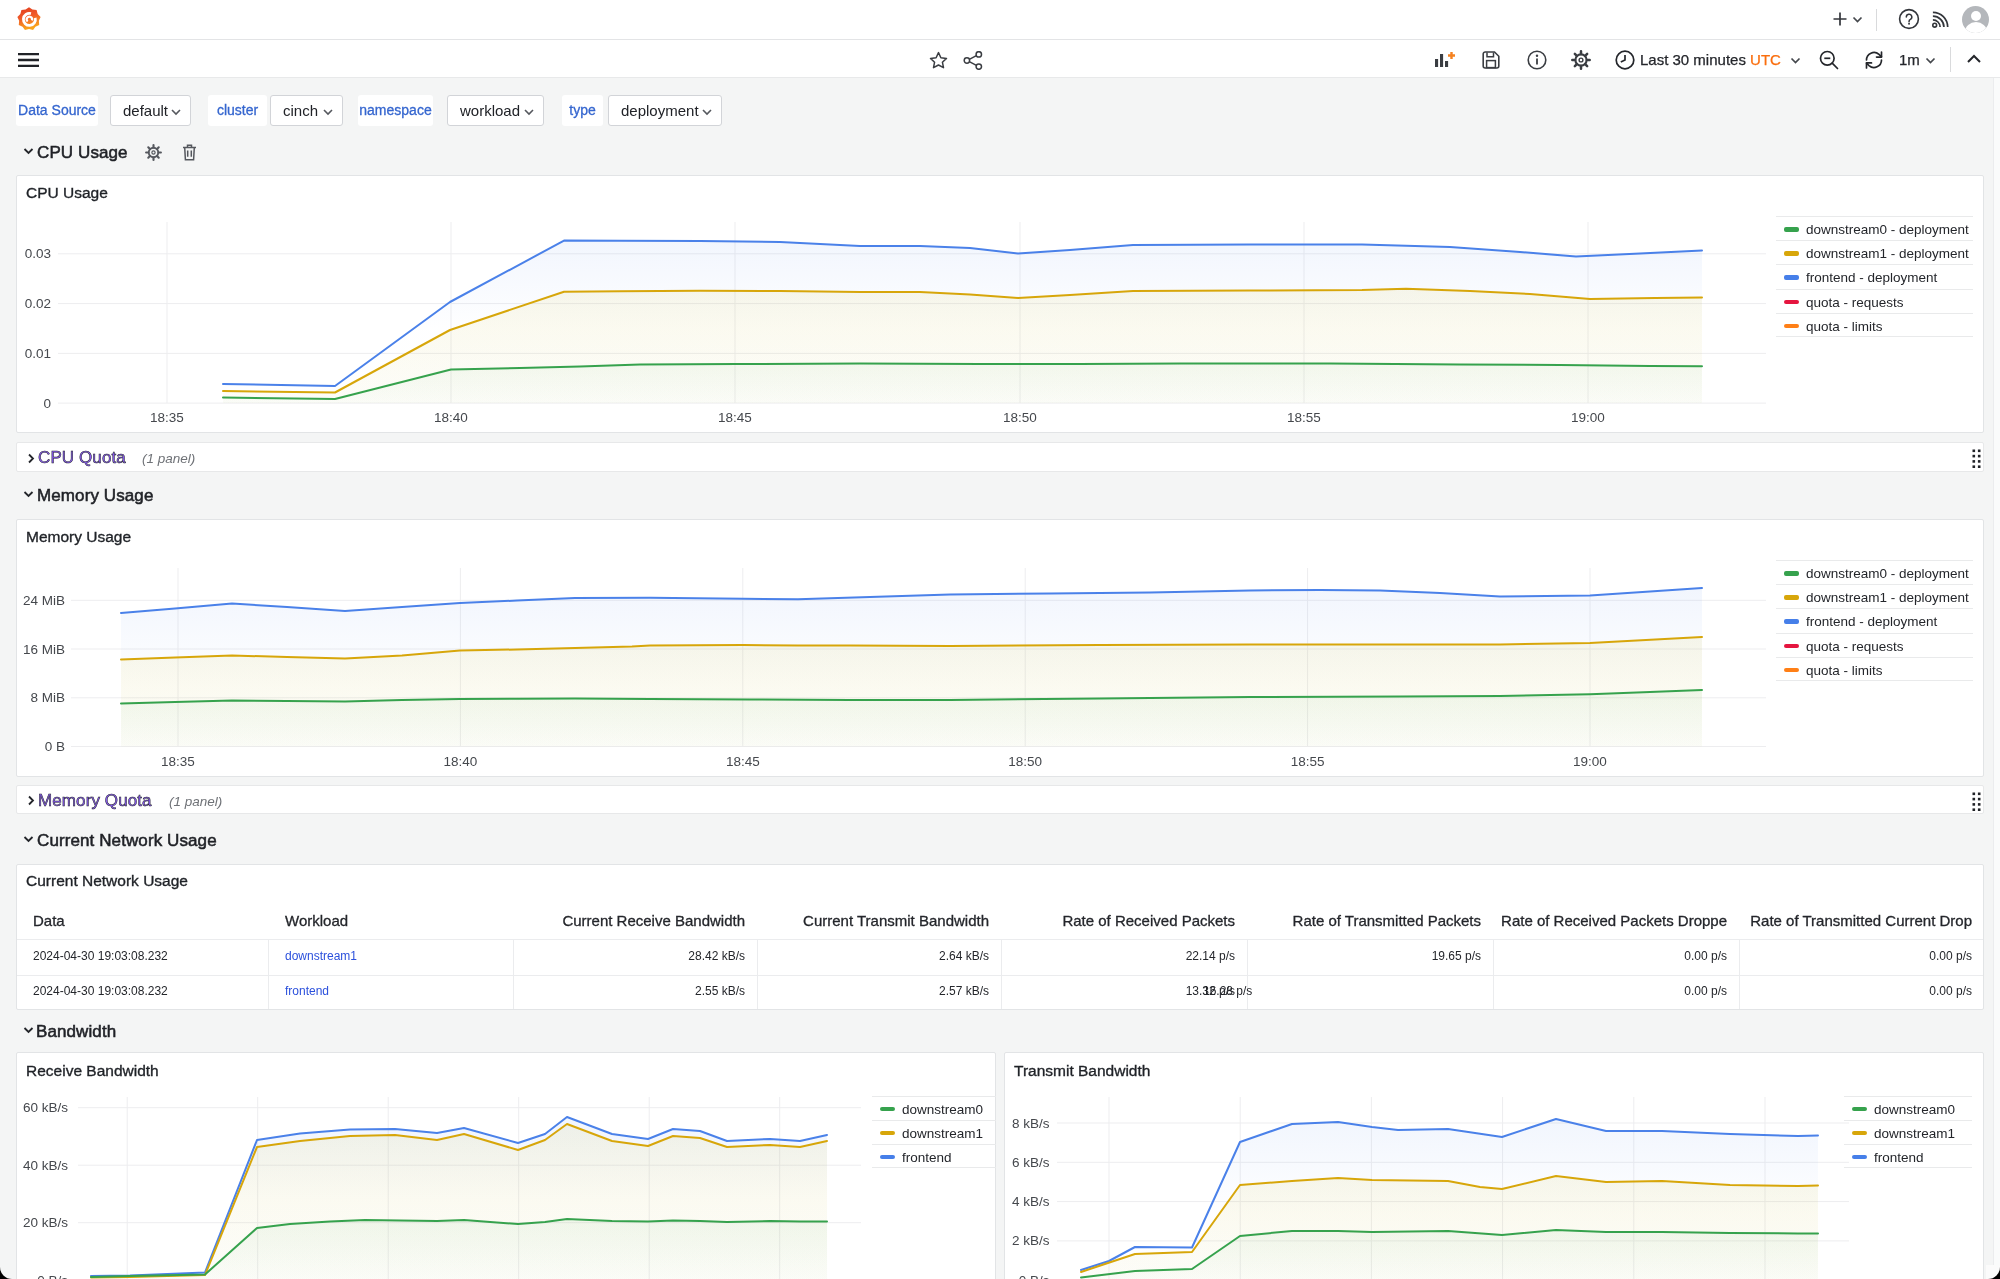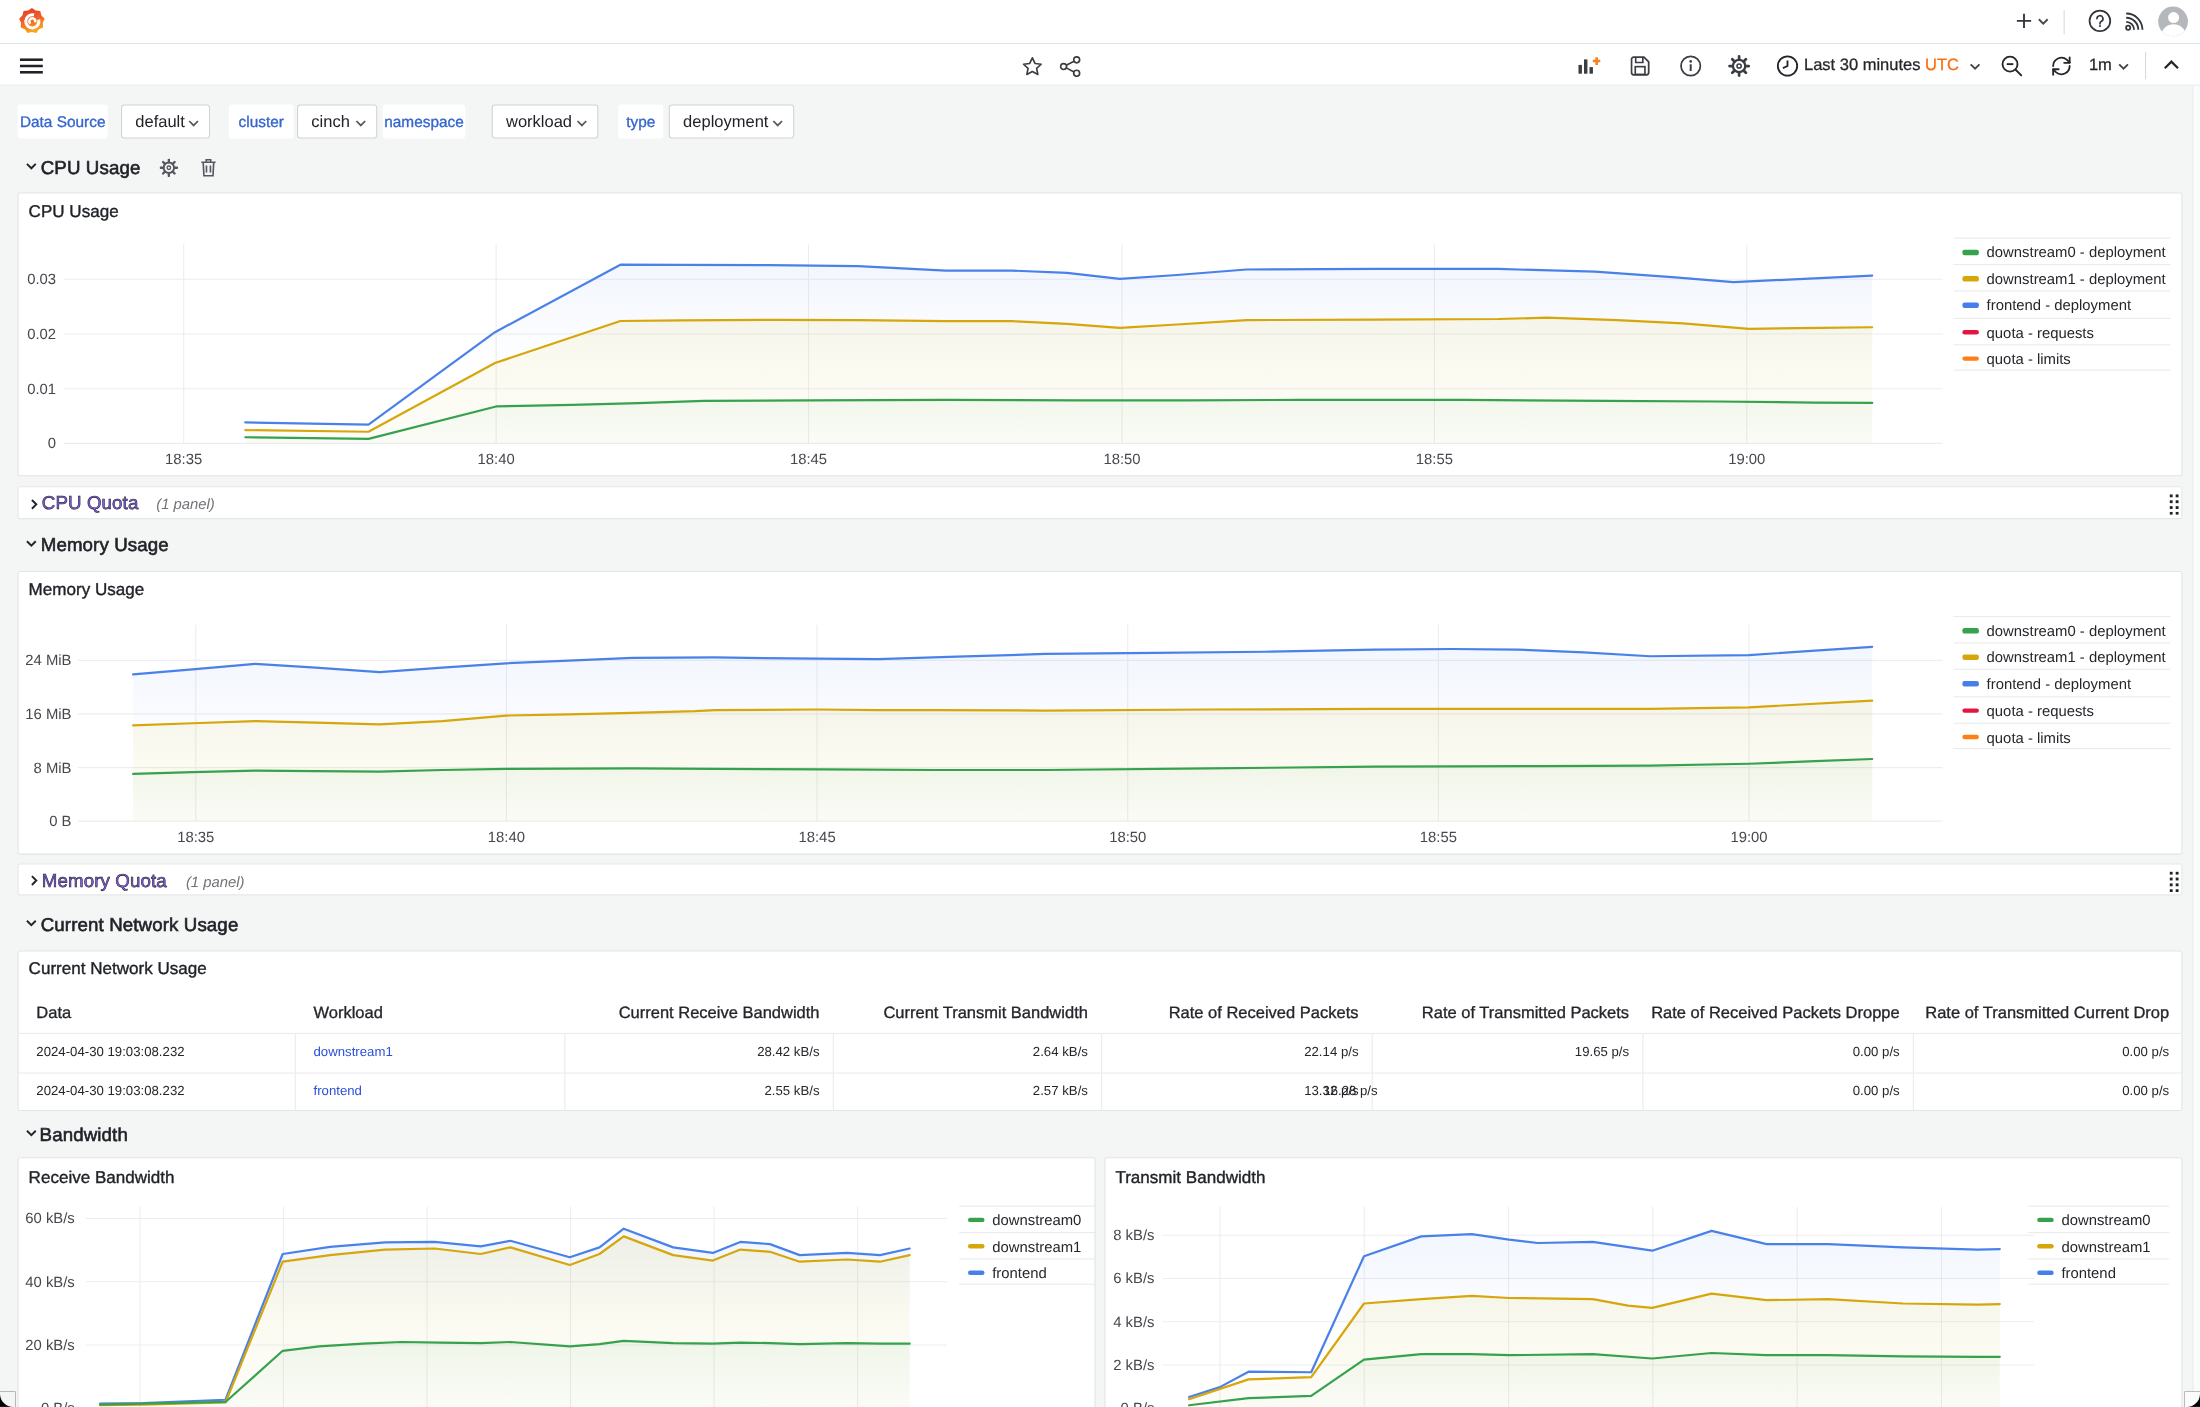--- a/index.html
+++ b/index.html
@@ -150,21 +150,21 @@
 <div class="abs" style="right:0;bottom:0;width:14px;height:14px;border-bottom-right-radius:12px;background:#fbfbfb;z-index:10"></div>
 
 <div class="pill-label" style="left:16px;width:82px;">Data Source</div>
 <div class="pill-val" style="left:110px;width:81px;">default<svg width="12" height="8" viewBox="0 0 12 8">
       <path d="M2 2 L6 6 L10 2" fill="none" stroke="#55585e" stroke-width="1.6"></path>
     </svg></div>
 <div class="pill-label" style="left:208px;width:59px;">cluster</div>
 <div class="pill-val" style="left:270px;width:73px;">cinch<svg width="12" height="8" viewBox="0 0 12 8">
       <path d="M2 2 L6 6 L10 2" fill="none" stroke="#55585e" stroke-width="1.6"></path>
     </svg></div>
-<div class="pill-label" style="left:348px;width:75px;">namespace</div>
+<div class="pill-label" style="left:358px;width:75px;">namespace</div>
 <div class="pill-val" style="left:447px;width:97px;">workload<svg width="12" height="8" viewBox="0 0 12 8">
       <path d="M2 2 L6 6 L10 2" fill="none" stroke="#55585e" stroke-width="1.6"></path>
     </svg></div>
 <div class="pill-label" style="left:562px;width:41px;">type</div>
 <div class="pill-val" style="left:608px;width:114px;">deployment<svg width="12" height="8" viewBox="0 0 12 8">
       <path d="M2 2 L6 6 L10 2" fill="none" stroke="#55585e" stroke-width="1.6"></path>
     </svg></div>
 
 <svg class="abs" style="left:23px;top:147px" width="11" height="8" viewBox="0 0 11 8">
     <path d="M1.5 2 L5.5 6 L9.5 2" fill="none" stroke="#24262b" stroke-width="1.8"></path>

